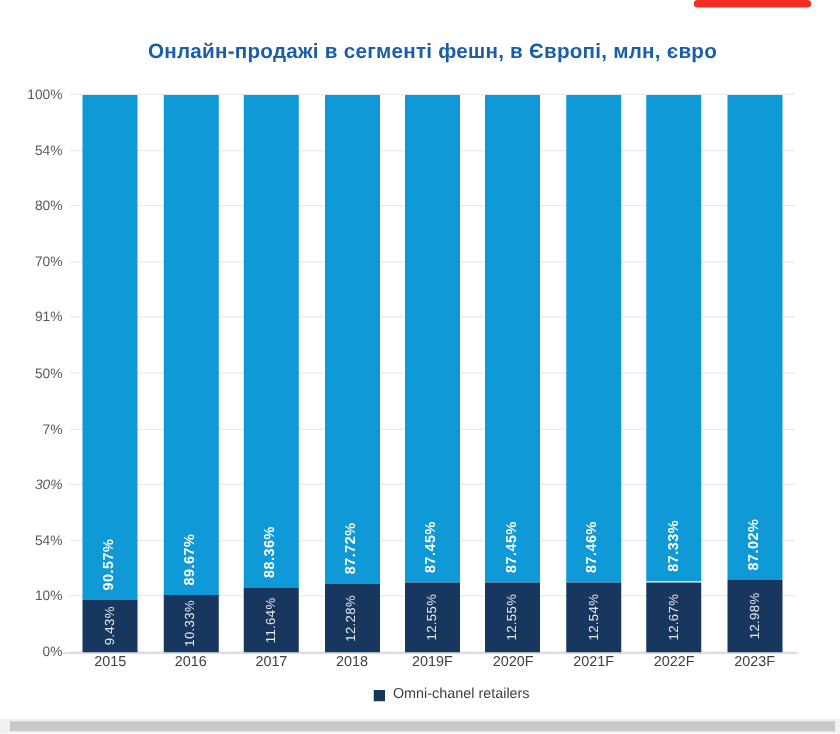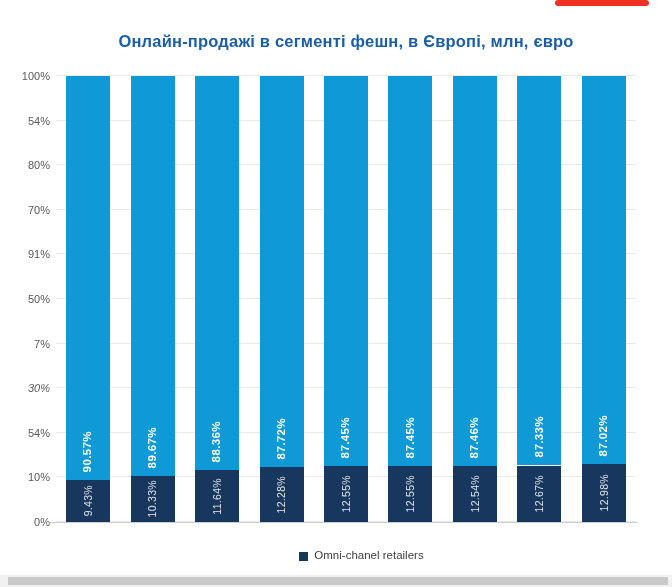--- a/index.html
+++ b/index.html
@@ -285,20 +285,31 @@
             </div>
             <div class="seg seg-bottom" style="height: 12.98%; background: rgb(23, 55, 94);">
               <span class="vlabel vlabel-bottom">12.98%</span>
             </div>
           </div>
         </div>
       </div>
     <div class="baseline"></div>
   </div>
 
+  <div class="x-axis" id="xlabels">
+      <div class="x-label" style="left: 5.55556%;">2015</div>
+      <div class="x-label" style="left: 16.6667%;">2016</div>
+      <div class="x-label" style="left: 27.7778%;">2017</div>
+      <div class="x-label" style="left: 38.8889%;">2018</div>
+      <div class="x-label" style="left: 50%;">2019F</div>
+      <div class="x-label" style="left: 61.1111%;">2020F</div>
+      <div class="x-label" style="left: 72.2222%;">2021F</div>
+      <div class="x-label" style="left: 83.3333%;">2022F</div>
+      <div class="x-label" style="left: 94.4444%;">2023F</div>
+    </div>
 
   <div class="legend" id="legend">
       <div class="legend-item">
         <span class="legend-swatch" style="background: rgb(23, 55, 94);"></span>
         <span>Omni-chanel retailers</span>
       </div>
     </div>
 
   <div class="scrollbar-track">
     <div class="scrollbar-thumb"></div>

